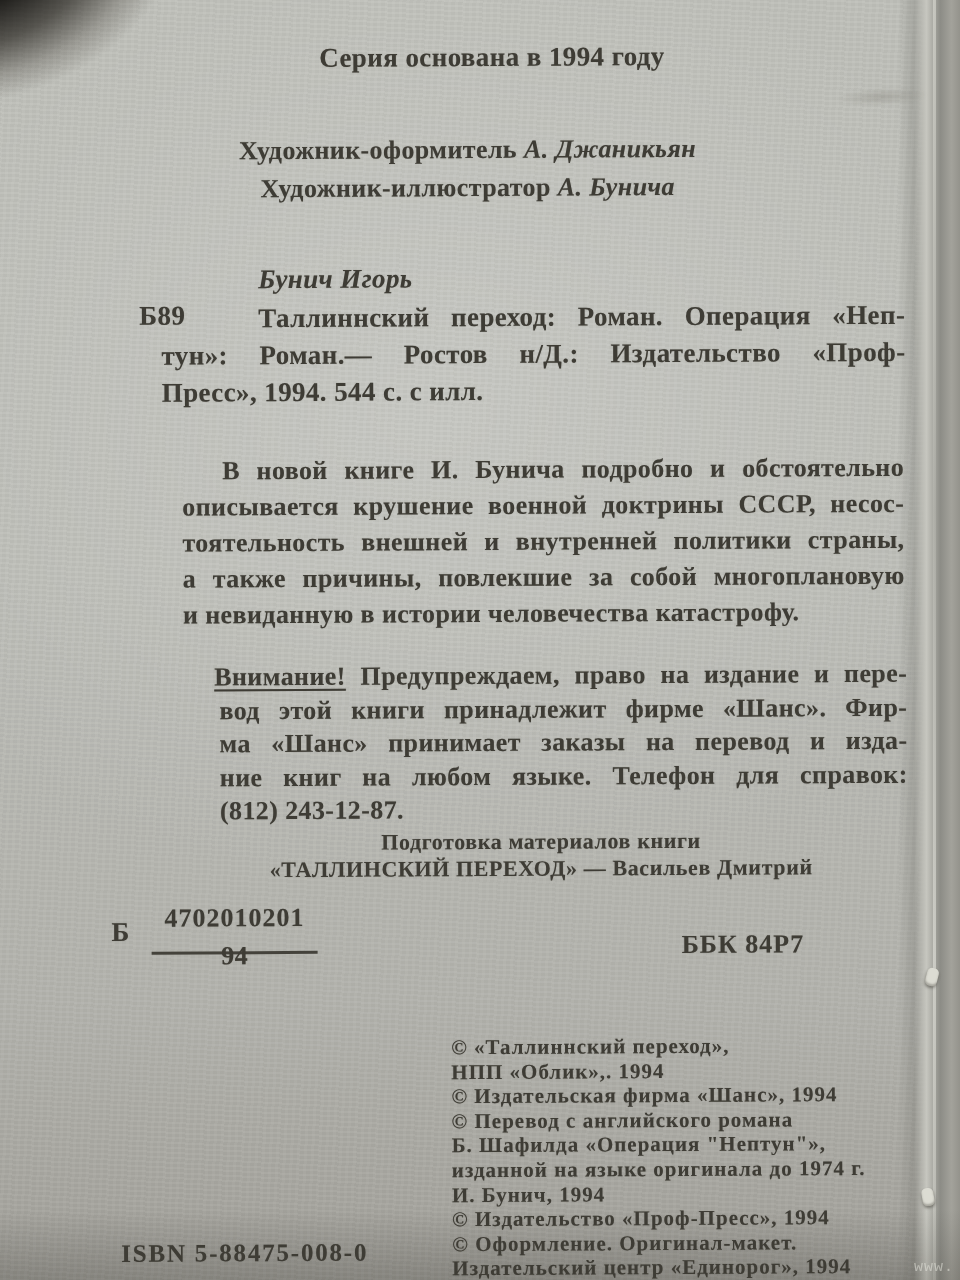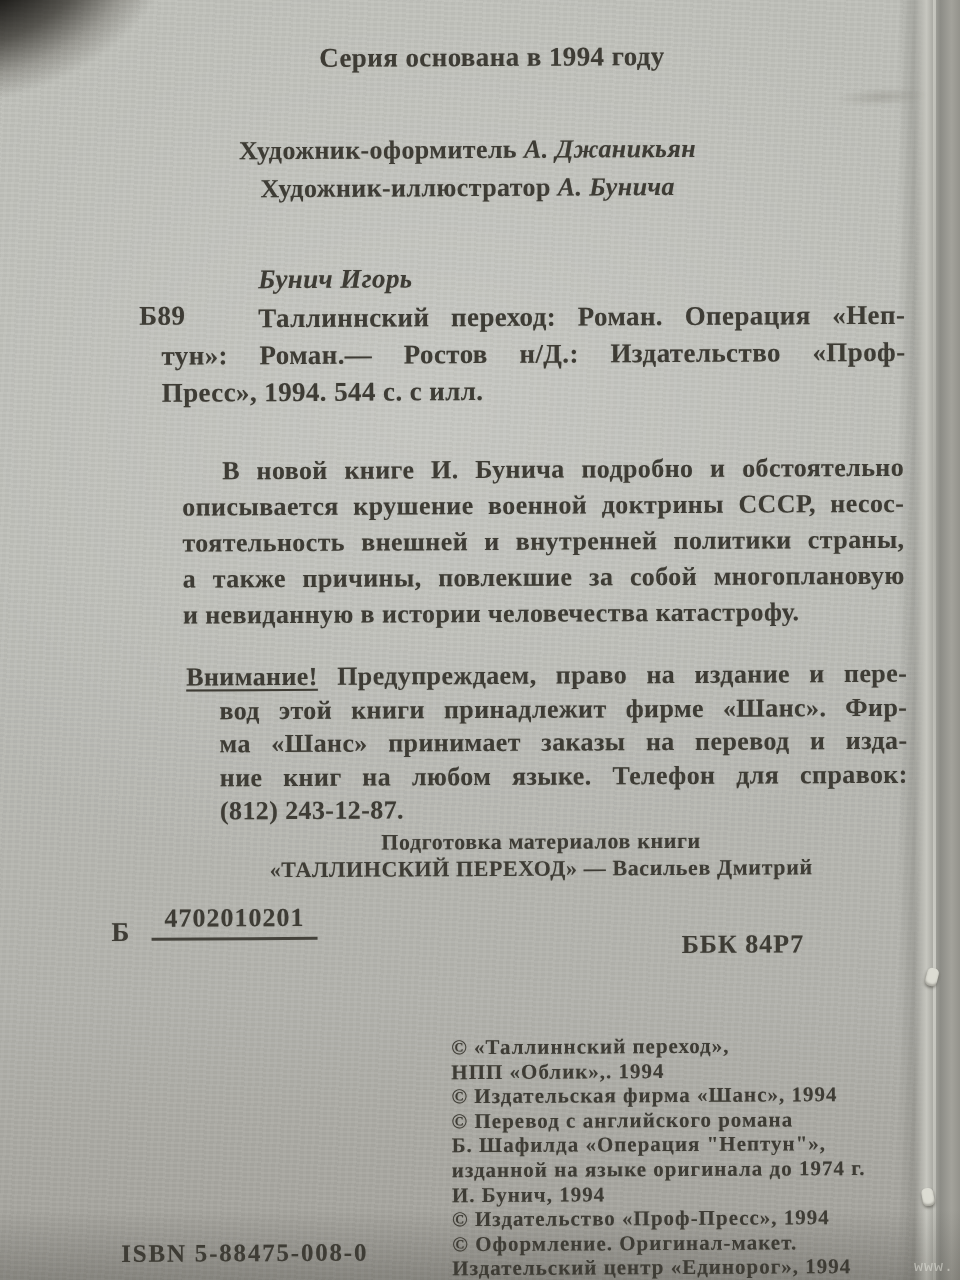--- a/index.html
+++ b/index.html
@@ -72,27 +72,27 @@
   .catentry .l1{text-indent:97px;text-align-last:justify;}
   .catentry .l2{text-align-last:justify;}
 
   .annot{left:183px;top:452px;width:722px;font-size:26px;line-height:36px;}
   .annot .j{text-align-last:justify;}
   .annot .l1{text-indent:40px;}
 
   .warn{left:186px;top:659px;width:721px;font-size:26px;line-height:33.5px;}
   .warn .j{text-align-last:justify;}
   .warn .ind{padding-left:33px;}
-  .warn .u{text-decoration:underline;text-underline-offset:4px;}
+  .warn .u{text-decoration:underline;text-underline-offset:4px;margin-left:28px;}
 
   .prep{left:220px;top:828px;width:640px;text-align:center;font-size:22px;line-height:27px;letter-spacing:0.6px;}
 
   .idx-prefix{left:110px;top:915px;font-size:27px;}
   .idx-num{left:150px;top:902px;width:166px;text-align:center;font-size:26px;letter-spacing:1px;
-           border-bottom:3px solid #44423b;padding-bottom:4px;}
+           border-bottom:3px solid #44423b;padding-bottom:18px;}
   .idx-den{left:150px;top:940px;width:166px;text-align:center;font-size:26px;}
   .bbk{left:680px;top:931px;font-size:26px;letter-spacing:1px;}
 
   .copy{left:449px;top:1035px;width:478px;font-size:21px;line-height:24.6px;letter-spacing:1px;}
 
   .isbn{left:118px;top:1238px;font-size:25px;letter-spacing:1.8px;}
 </style>
 </head>
 <body>
 
@@ -150,20 +150,21 @@
       <div class="ind">(812) 243-12-87.</div>
     </div>
 
     <div class="t prep">
       <div>Подготовка материалов книги</div>
       <div>«ТАЛЛИНСКИЙ ПЕРЕХОД» — Васильев Дмитрий</div>
     </div>
 
     <div class="t idx-prefix">Б</div>
     <div class="t idx-num">4702010201</div>
+    <div class="t idx-den">94</div>
     <div class="t bbk">ББК 84Р7</div>
 
     <div class="t copy">
       <div>© «Таллиннский переход»,</div>
       <div>НПП «Облик»,. 1994</div>
       <div>© Издательская фирма «Шанс», 1994</div>
       <div>© Перевод с английского романа</div>
       <div>Б. Шафилда «Операция "Нептун"»,</div>
       <div>изданной на языке оригинала до 1974 г.</div>
       <div>И. Бунич, 1994</div>

